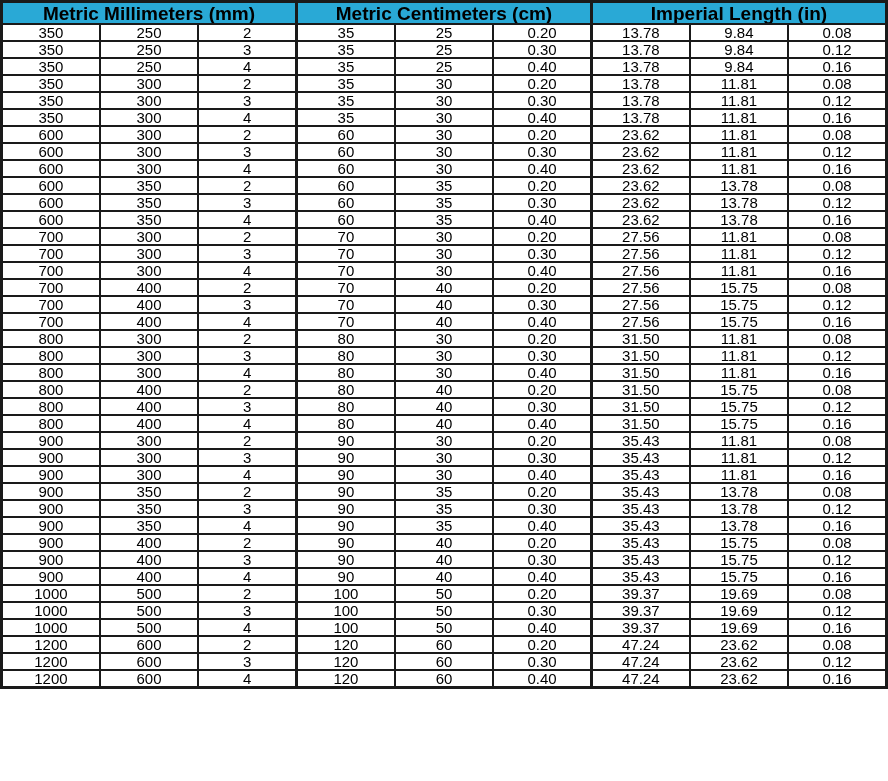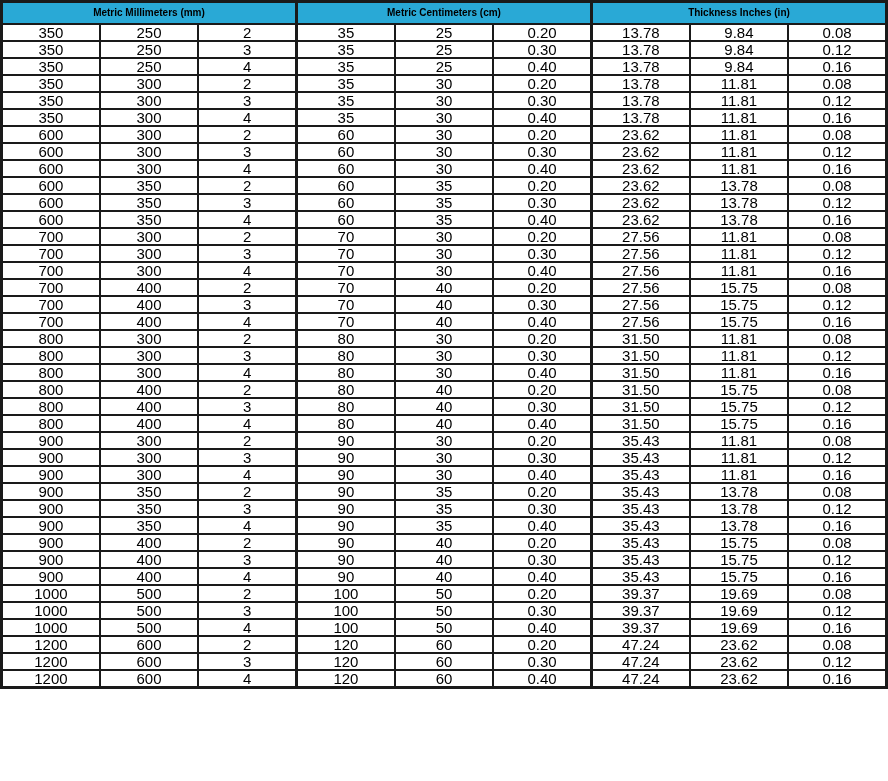--- a/index.html
+++ b/index.html
@@ -32,21 +32,21 @@
     overflow: hidden;
     white-space: nowrap;
   }
   
   table.conv-table .grp-left {
     border-left: 3px solid #1a1a1a;
   }
   tr.group-header-row th {
     height: 20px;
     font-weight: bold;
-    font-size: 10px;
+    font-size: 19px;
   }
   tr.column-header-row th {
     height: 16px;
     font-weight: normal;
   }
   tr.group-header-row th,
   tr.column-header-row th {
     background: var(--header-bg, #29a9d6);
   }
   tbody tr td {
@@ -65,21 +65,21 @@
       <col>
       <col>
       <col>
       <col>
       <col>
   </colgroup>
   <thead>
     <tr class="group-header-row">
         <th colspan="3">Metric Millimeters (mm)</th>
         <th colspan="3" class="grp-left">Metric Centimeters (cm)</th>
-        <th colspan="3" class="grp-left">Thickness Inches (in)</th>
+        <th colspan="3" class="grp-left">Imperial Length (in)</th>
       </tr>
   </thead>
   <tbody>
       <tr>
         <td>350</td>
         <td>250</td>
         <td>2</td>
         <td class="grp-left">35</td>
         <td>25</td>
         <td>0.20</td>

